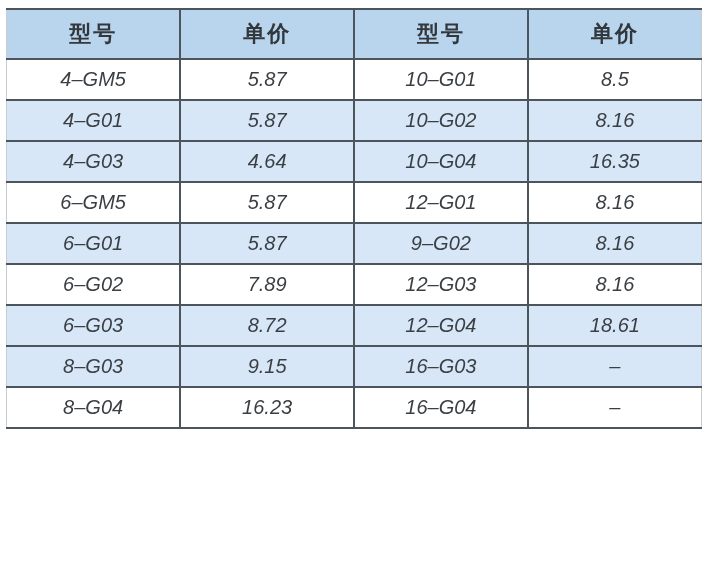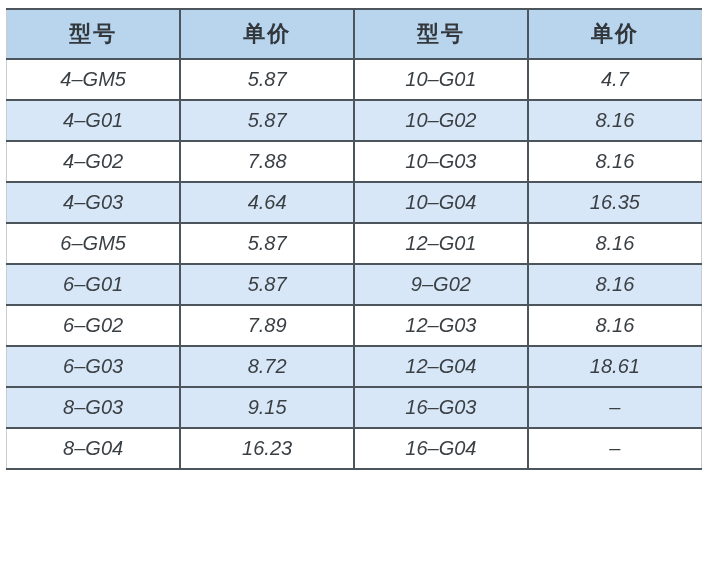--- a/index.html
+++ b/index.html
@@ -71,32 +71,26 @@
         <th>单价</th>
         <th>型号</th>
         <th>单价</th>
       </tr>
     </thead>
     <tbody>
         <tr>
           <td>4–GM5</td>
           <td>5.87</td>
           <td>10–G01</td>
-          <td>4.7</td>
+          <td>8.5</td>
         </tr>
         <tr class="alt">
           <td>4–G01</td>
           <td>5.87</td>
           <td>10–G02</td>
-          <td>8.16</td>
-        </tr>
-        <tr>
-          <td>4–G02</td>
-          <td>7.88</td>
-          <td>10–G03</td>
           <td>8.16</td>
         </tr>
         <tr class="alt">
           <td>4–G03</td>
           <td>4.64</td>
           <td>10–G04</td>
           <td>16.35</td>
         </tr>
         <tr>
           <td>6–GM5</td>

